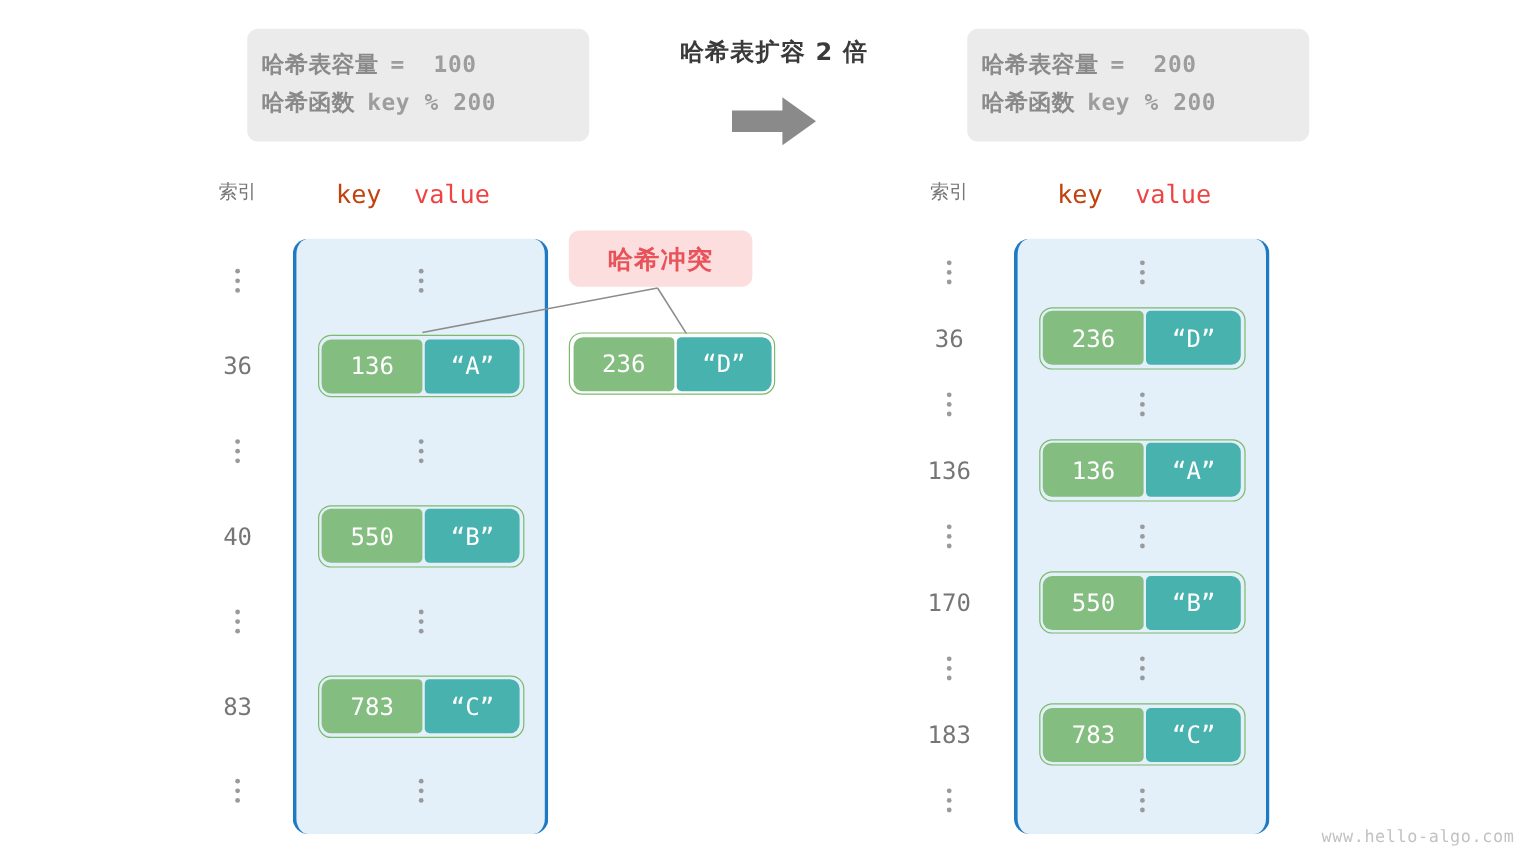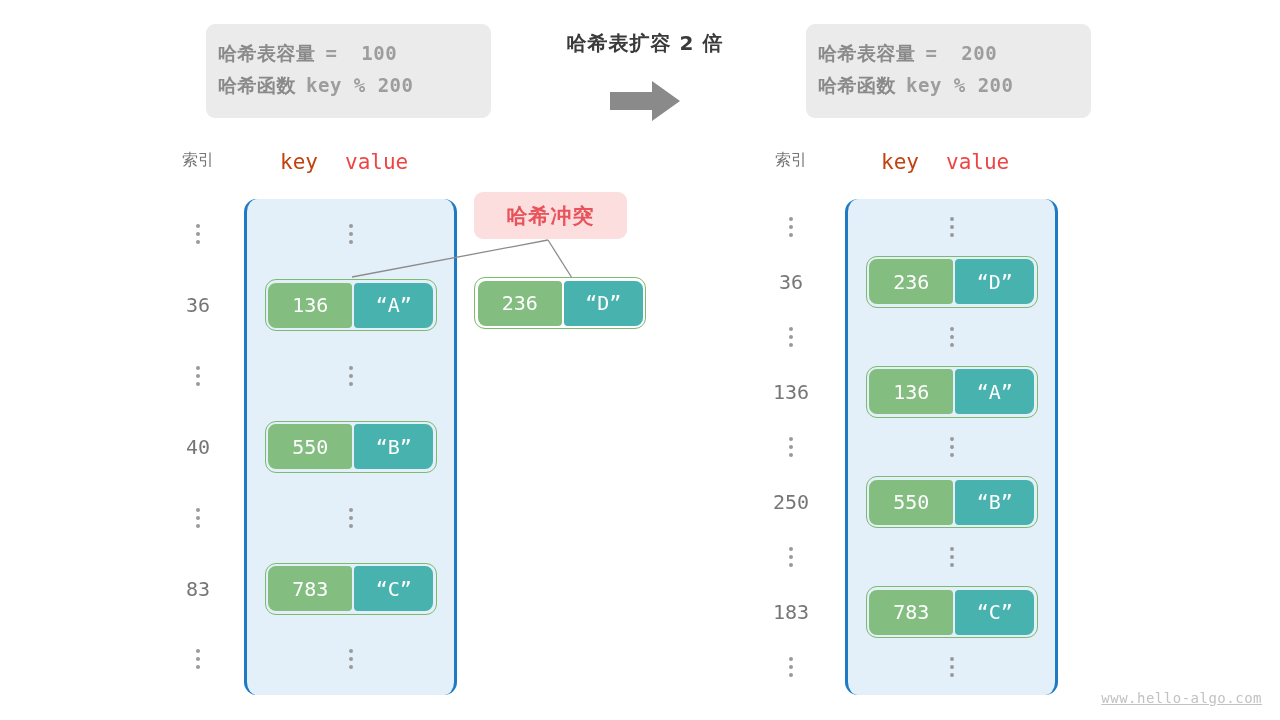--- a/index.html
+++ b/index.html
@@ -181,21 +181,20 @@
   }
 
   
   .watermark {
     position: absolute;
     right: 18px; bottom: 14px;
     font-size: 14px;
     color: #c2c2c2;
     font-family: "DejaVu Sans Mono", "Liberation Mono", monospace;
     letter-spacing: .5px;
-    text-decoration: underline;
   }
 </style>
 </head>
 <body>
 
 <div class="stage">
 
   <div class="info-box left">
     <div class="info-line">
       <span class="info-label">哈希表容量</span>
@@ -333,21 +332,21 @@
         </span>
       </div>
       <div class="index-cell">136</div>
       <div class="index-cell">
         <span class="vdots">
           <i></i>
           <i></i>
           <i></i>
         </span>
       </div>
-      <div class="index-cell">250</div>
+      <div class="index-cell">170</div>
       <div class="index-cell">
         <span class="vdots">
           <i></i>
           <i></i>
           <i></i>
         </span>
       </div>
       <div class="index-cell">183</div>
       <div class="index-cell">
         <span class="vdots">

